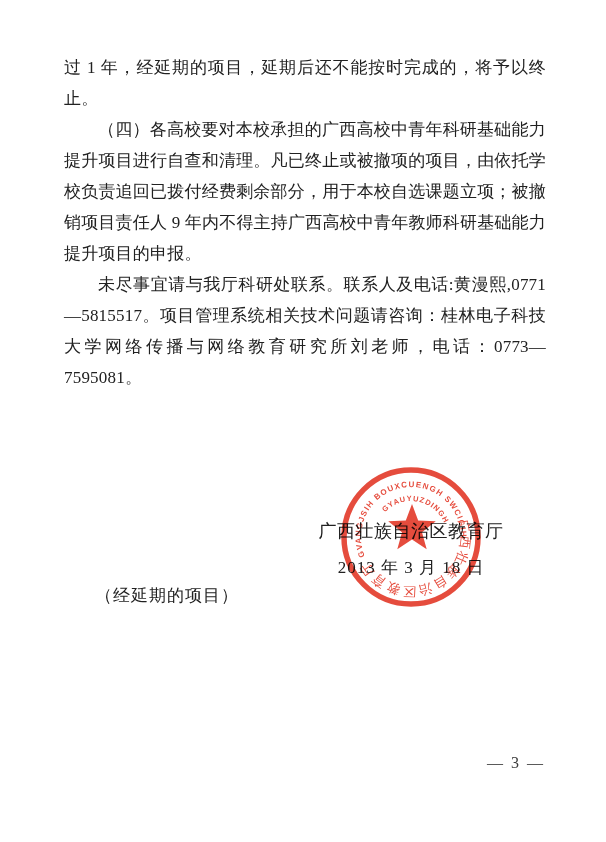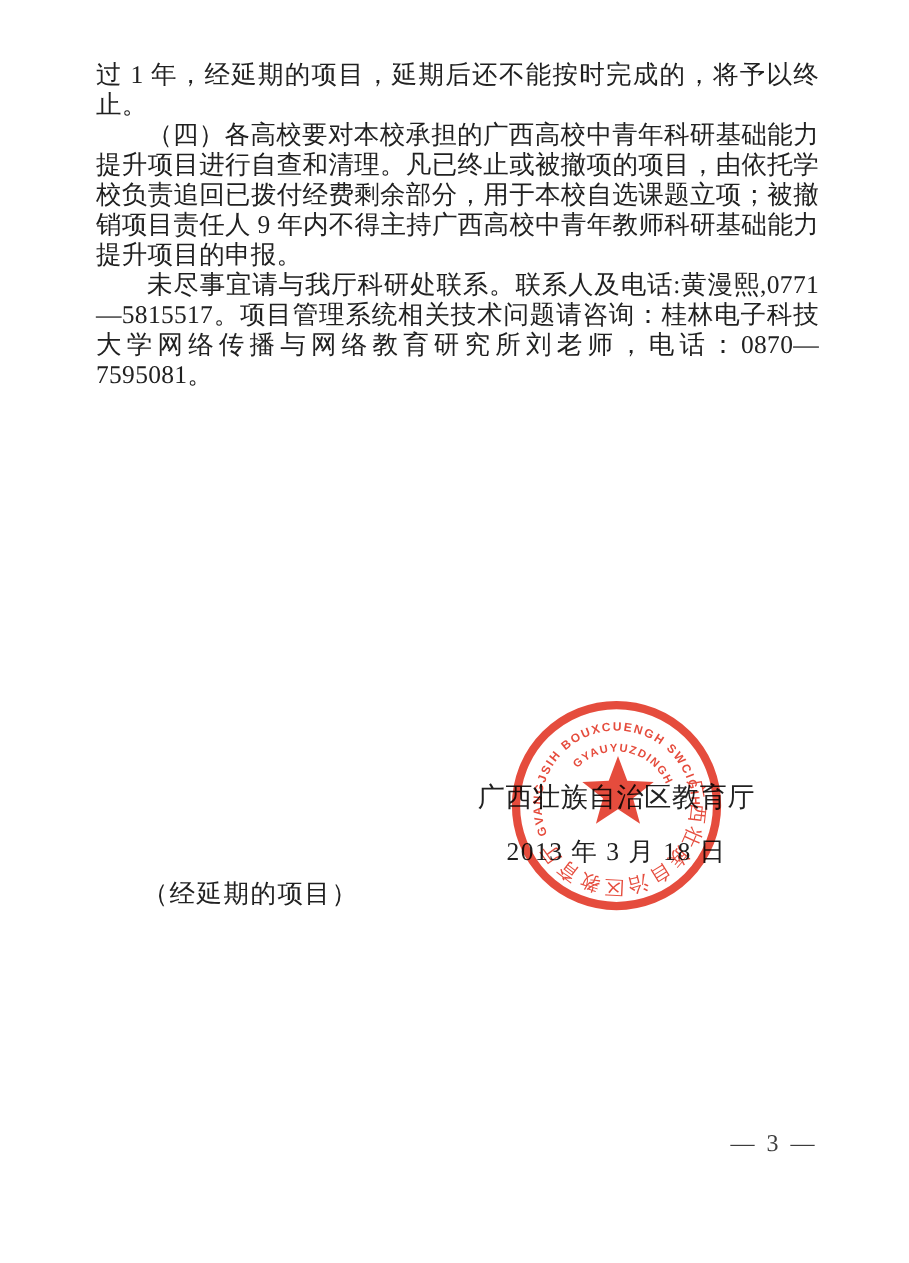--- a/index.html
+++ b/index.html
@@ -11,25 +11,25 @@
     position: relative;
     width: 606px;
     height: 842px;
     background: #ffffff;
     overflow: hidden;
     font-family: "Liberation Serif", "DejaVu Serif", serif;
     color: #212121;
   }
   .body-text {
     position: absolute;
-    top: 40px;
+    top: 52px;
     left: 64px;
     width: 482px;
     font-size: 17px;
-    line-height: 20px;
+    line-height: 31px;
     text-align: justify;
     letter-spacing: 0.2px;
   }
   .body-text p {
     margin: 0;
     padding: 0;
   }
   .body-text p.indent {
     text-indent: 2em;
   }
@@ -97,21 +97,21 @@
   }
 </style>
 </head>
 <body>
 
 <div class="page">
 
   <div class="body-text">
     <p>过 1 年，经延期的项目，延期后还不能按时完成的，将予以终止。</p>
     <p class="indent">（四）各高校要对本校承担的广西高校中青年科研基础能力提升项目进行自查和清理。凡已终止或被撤项的项目，由依托学校负责追回已拨付经费剩余部分，用于本校自选课题立项；被撤销项目责任人 9 年内不得主持广西高校中青年教师科研基础能力提升项目的申报。</p>
-    <p class="indent">未尽事宜请与我厅科研处联系。联系人及电话:黄漫熙,0771—5815517。项目管理系统相关技术问题请咨询：桂林电子科技大学网络传播与网络教育研究所刘老师，电话：0870—7595081。</p>
+    <p class="indent">未尽事宜请与我厅科研处联系。联系人及电话:黄漫熙,0771—5815517。项目管理系统相关技术问题请咨询：桂林电子科技大学网络传播与网络教育研究所刘老师，电话：0773—7595081。</p>
   </div>
 
   <div class="signature">
     <div class="sig-org">广西壮族自治区教育厅</div>
     <div class="sig-date">2013 年 3 月 18 日</div>
   </div>
 
   <div class="disclosure">（经延期的项目）</div>
 
   <div class="page-number">— 3 —</div>

